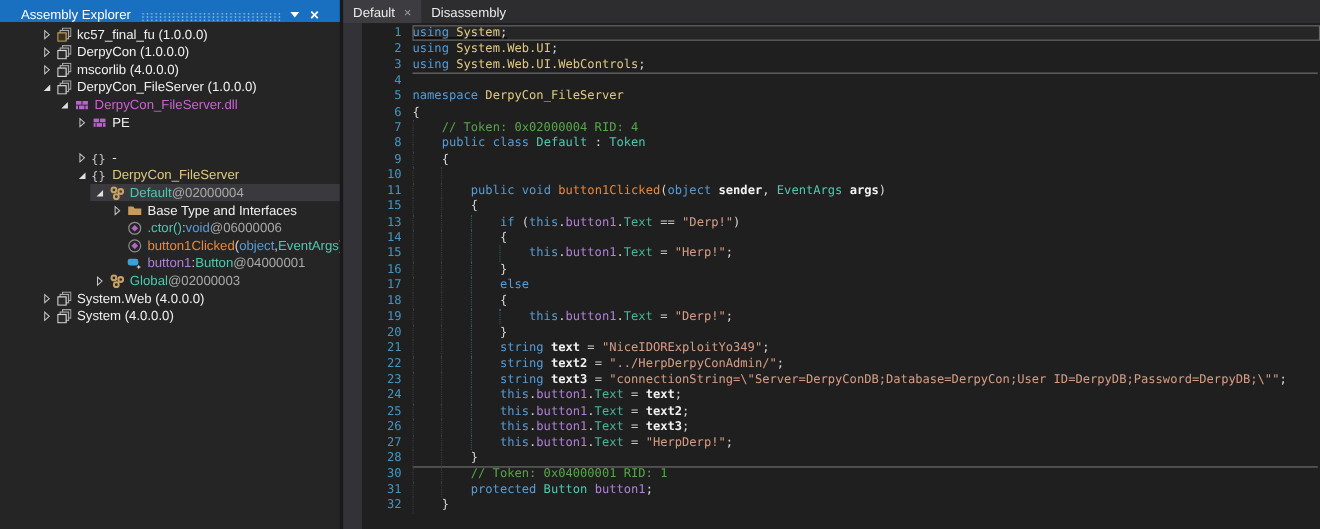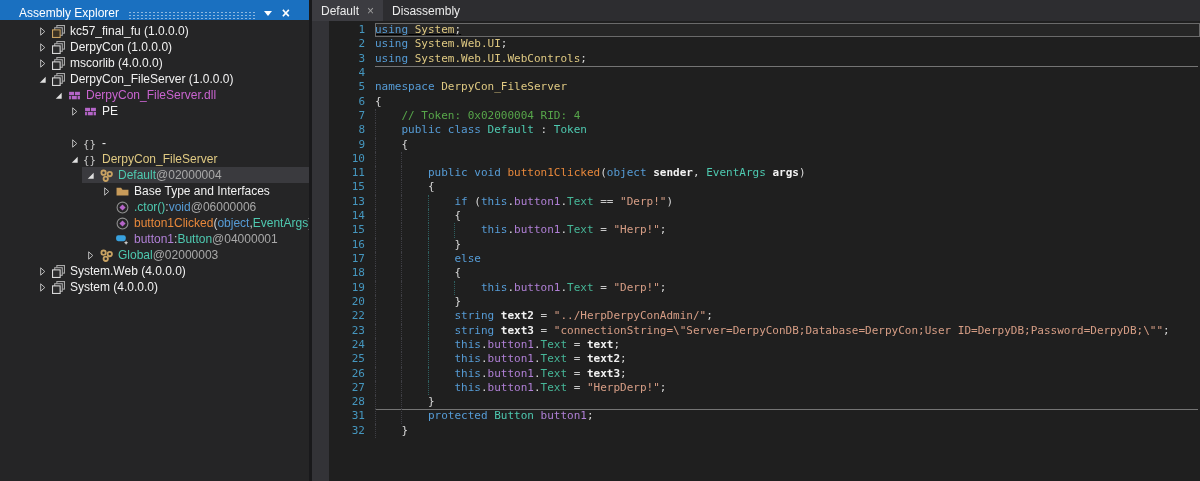--- a/index.html
+++ b/index.html
@@ -448,20 +448,24 @@
           </div>
           <div class="crow">
             <span class="ln">19</span>
             <span class="lc"><span class="g d0"></span><span class="g d1"></span><span class="g d2"></span><span class="g d3"></span><span class="tk-k">this</span><span class="tk-p">.</span><span class="tk-f">button1</span><span class="tk-p">.</span><span class="tk-pr">Text</span><span class="tk-p"> </span><span class="tk-o">=</span><span class="tk-p"> </span><span class="tk-s">"Derp!"</span><span class="tk-p">;</span></span>
           </div>
           <div class="crow">
             <span class="ln">20</span>
             <span class="lc"><span class="g d0"></span><span class="g d1"></span><span class="g d2"></span><span class="tk-p">}</span></span>
           </div>
           <div class="crow">
+            <span class="ln">21</span>
+            <span class="lc"><span class="g d0"></span><span class="g d1"></span><span class="g d2"></span><span class="tk-k">string</span><span class="tk-p"> </span><span class="tk-l">text</span><span class="tk-p"> </span><span class="tk-o">=</span><span class="tk-p"> </span><span class="tk-s">"NiceIDORExploitYo349"</span><span class="tk-p">;</span></span>
+          </div>
+          <div class="crow">
             <span class="ln">22</span>
             <span class="lc"><span class="g d0"></span><span class="g d1"></span><span class="g d2"></span><span class="tk-k">string</span><span class="tk-p"> </span><span class="tk-l">text2</span><span class="tk-p"> </span><span class="tk-o">=</span><span class="tk-p"> </span><span class="tk-s">"../HerpDerpyConAdmin/"</span><span class="tk-p">;</span></span>
           </div>
           <div class="crow">
             <span class="ln">23</span>
             <span class="lc"><span class="g d0"></span><span class="g d1"></span><span class="g d2"></span><span class="tk-k">string</span><span class="tk-p"> </span><span class="tk-l">text3</span><span class="tk-p"> </span><span class="tk-o">=</span><span class="tk-p"> </span><span class="tk-s">"connectionString=\"Server=DerpyConDB;Database=DerpyCon;User ID=DerpyDB;Password=DerpyDB;\""</span><span class="tk-p">;</span></span>
           </div>
           <div class="crow">
             <span class="ln">24</span>
             <span class="lc"><span class="g d0"></span><span class="g d1"></span><span class="g d2"></span><span class="tk-k">this</span><span class="tk-p">.</span><span class="tk-f">button1</span><span class="tk-p">.</span><span class="tk-pr">Text</span><span class="tk-p"> </span><span class="tk-o">=</span><span class="tk-p"> </span><span class="tk-l">text</span><span class="tk-p">;</span></span>
@@ -476,20 +480,24 @@
           </div>
           <div class="crow">
             <span class="ln">27</span>
             <span class="lc"><span class="g d0"></span><span class="g d1"></span><span class="g d2"></span><span class="tk-k">this</span><span class="tk-p">.</span><span class="tk-f">button1</span><span class="tk-p">.</span><span class="tk-pr">Text</span><span class="tk-p"> </span><span class="tk-o">=</span><span class="tk-p"> </span><span class="tk-s">"HerpDerp!"</span><span class="tk-p">;</span></span>
           </div>
           <div class="crow sep">
             <span class="ln">28</span>
             <span class="lc"><span class="g d0"></span><span class="g d1"></span><span class="tk-p">}</span></span>
           </div>
           <div class="crow">
+            <span class="ln">30</span>
+            <span class="lc"><span class="g d0"></span><span class="g d1"></span><span class="tk-c">// Token: 0x04000001 RID: 1</span></span>
+          </div>
+          <div class="crow">
             <span class="ln">31</span>
             <span class="lc"><span class="g d0"></span><span class="g d1"></span><span class="tk-k">protected</span><span class="tk-p"> </span><span class="tk-t">Button</span><span class="tk-p"> </span><span class="tk-f">button1</span><span class="tk-p">;</span></span>
           </div>
           <div class="crow">
             <span class="ln">32</span>
             <span class="lc"><span class="g d0"></span><span class="tk-p">}</span></span>
           </div>
         </div>
     </div>
   </div>

